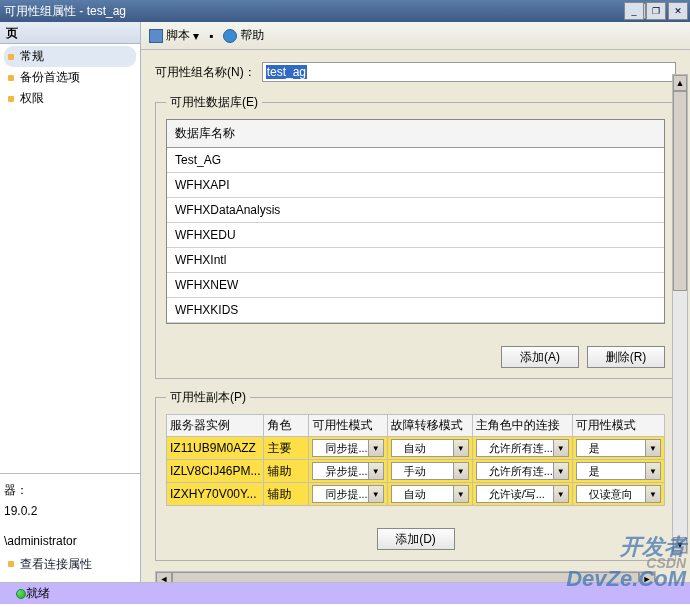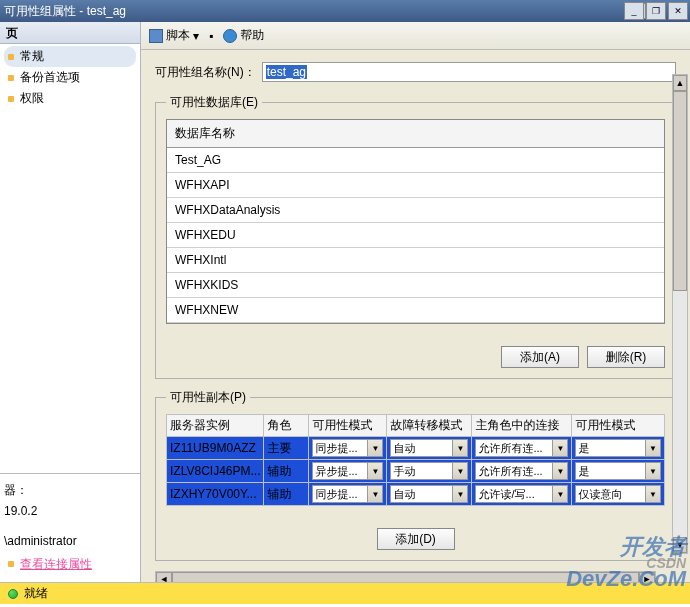--- a/index.html
+++ b/index.html
@@ -71,21 +71,21 @@
       cursor: pointer;
       border-radius: 9px;
     }
     .left-item.sel { background: #e0e8f4; }
     .conn-block {
       padding: 6px 4px;
       border-top: 1px solid #bbb;
       margin-top: auto;
       line-height: 1.7;
     }
-    .conn-link { color: #ec4899; text-decoration: underline; cursor: pointer; }
+    .conn-link { color: #0f172a; cursor: pointer; }
     .right-pane {
       flex: 1;
       background: #ece9d8;
       display: flex;
       flex-direction: column;
       position: relative;
     }
     .toolbar {
       height: 28px;
       background: linear-gradient(#f5f5f0, #e8e6d9);
@@ -146,58 +146,57 @@
     }
     .win-btn {
       min-width: 78px; height: 22px;
       background: linear-gradient(#fdfdfd, #e6e6e6);
       border: 1px solid #888;
       font-size: 12px;
       cursor: pointer;
     }
     .rep-table {
       width: 100%;
-      background: #1d4ed8;
+      background: #fde047;
       border: 1px solid #888;
       border-collapse: collapse;
       font-size: 12px;
     }
     .rep-table th, .rep-table td {
       border: 1px solid #c0c0c0;
       padding: 2px 3px;
       text-align: left;
       white-space: nowrap;
       overflow: hidden;
     }
     .rep-table th {
       background: #f4f4f4;
       font-weight: normal;
     }
     .combo {
       display: flex; justify-content: space-between; align-items: center;
       border: 1px solid #999;
       height: 18px;
       background: #fff;
-      padding-left: 2px;
+      padding-left: 12px;
       font-size: 11px;
     }
     .combo-btn {
       width: 15px; height: 100%;
       background: linear-gradient(#ece9d8, #d4d0c8);
       border-left: 1px solid #999;
       display: flex; align-items: center; justify-content: center;
       font-size: 8px;
     }
     .status-bar {
       height: 22px;
       border-top: 1px solid #bbb;
       display: flex; align-items: center;
-      padding: 0 8px;
-      gap: 6px;
-      background: #fde047;
+      padding: 0 16px;
+      background: #c4b5fd;
     }
     .status-icon {
       width: 10px; height: 10px; border-radius: 50%;
       background: radial-gradient(circle at 30% 30%, #6d6, #2a2);
       border: 1px solid #184;
     }
     .inner-scrollbar {
       position: absolute;
       right: 2px;
       top: 52px;
@@ -315,22 +314,22 @@
 
       <fieldset>
         <legend>可用性数据库(E)</legend>
         <div class="db-table">
           <div class="db-header">数据库名称</div>
           <div class="db-row">Test_AG</div>
           <div class="db-row">WFHXAPI</div>
           <div class="db-row">WFHXDataAnalysis</div>
           <div class="db-row">WFHXEDU</div>
           <div class="db-row">WFHXIntl</div>
+          <div class="db-row">WFHXNEW</div>
           <div class="db-row">WFHXKIDS</div>
-          <div class="db-row">WFHXNEW</div>
         </div>
         <div class="btn-row">
           <button class="win-btn">添加(A)</button>
           <button class="win-btn">删除(R)</button>
         </div>
       </fieldset>
 
       <fieldset class="rep">
         <legend>可用性副本(P)</legend>
         <table class="rep-table">

